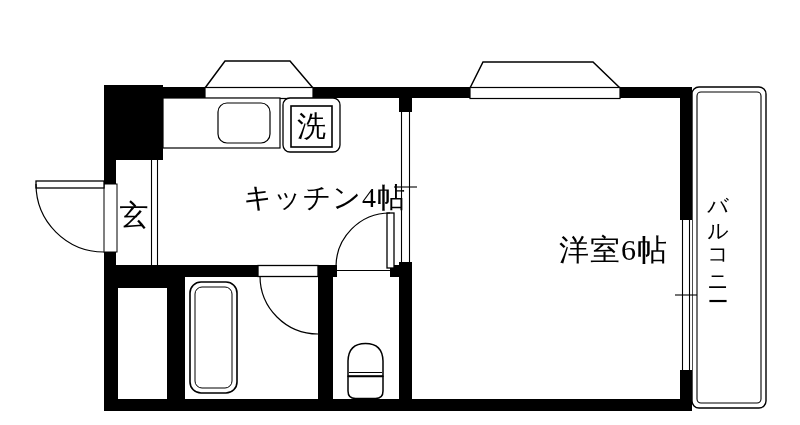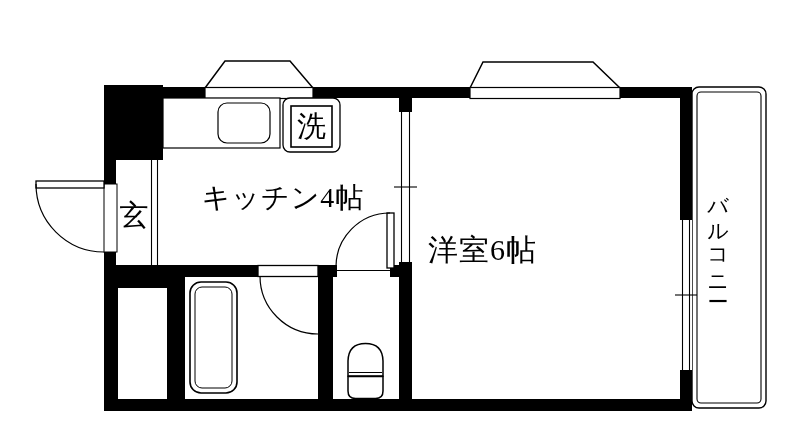--- a/index.html
+++ b/index.html
@@ -2,22 +2,22 @@
 <html><head>
 <meta charset="utf-8">
 <style>
   html,body{margin:0;padding:0;background:#ffffff;}
   #stage{
     position:relative;width:800px;height:425px;background:#ffffff;overflow:hidden;
     font-family:"Liberation Serif","DejaVu Serif",serif;color:#000;
   }
   #plan-svg{position:absolute;left:0;top:0;}
   .label{position:absolute;color:#000;white-space:nowrap;}
-  .label-kitchen{left:160px;top:179px;width:246px;text-align:center;font-size:28px;letter-spacing:1px;}
-  .label-room{left:428px;top:230px;width:240px;text-align:left;font-size:30px;letter-spacing:1px;}
+  .label-kitchen{left:160px;top:179px;width:246px;text-align:right;font-size:28px;letter-spacing:1px;}
+  .label-room{left:428px;top:230px;width:240px;text-align:right;font-size:30px;letter-spacing:1px;}
   .label-genkan{left:114px;top:196px;width:40px;text-align:center;font-size:29px;}
   .label-washer{left:291px;top:106px;width:41px;height:41px;text-align:center;line-height:41px;font-size:29px;}
   .label-balcony{
     left:704px;top:182px;height:145px;width:28px;
     writing-mode:vertical-rl;text-orientation:mixed;
     font-size:21px;letter-spacing:3px;text-align:left;
   }
 </style>
 </head>
 <body>

